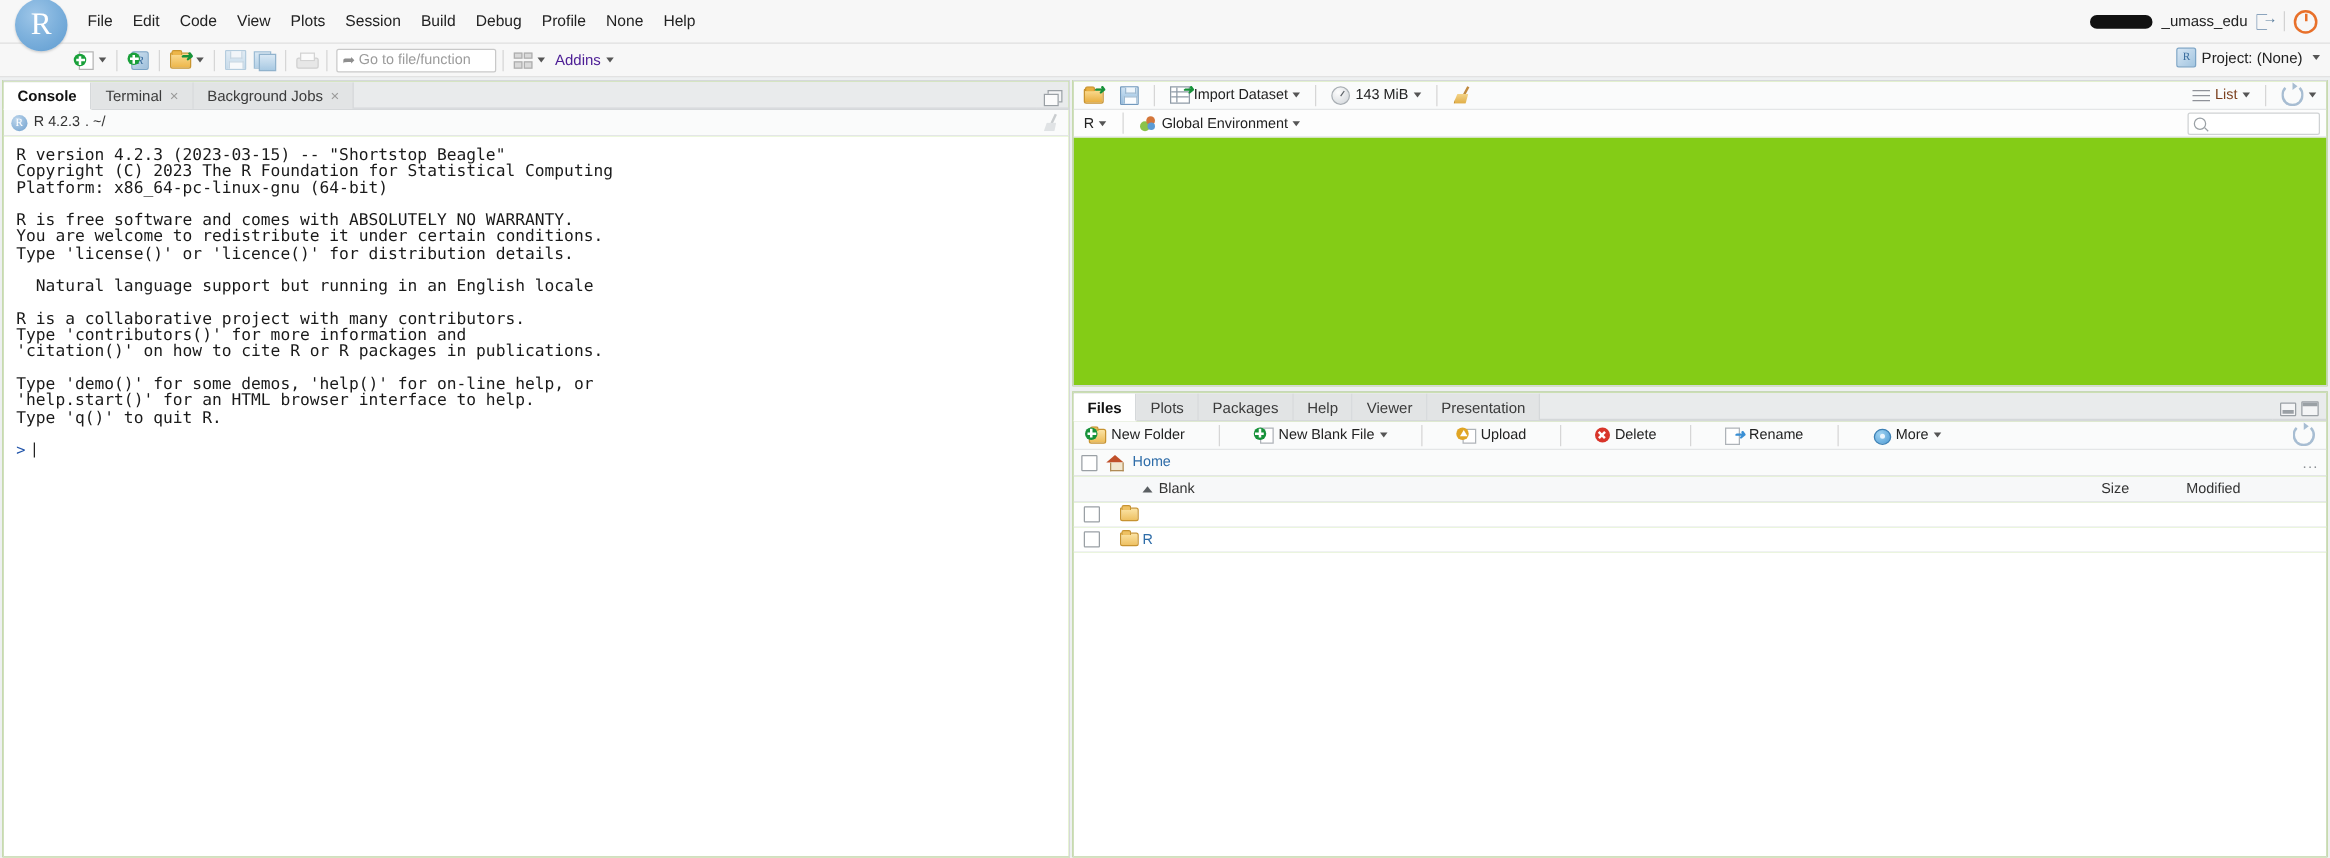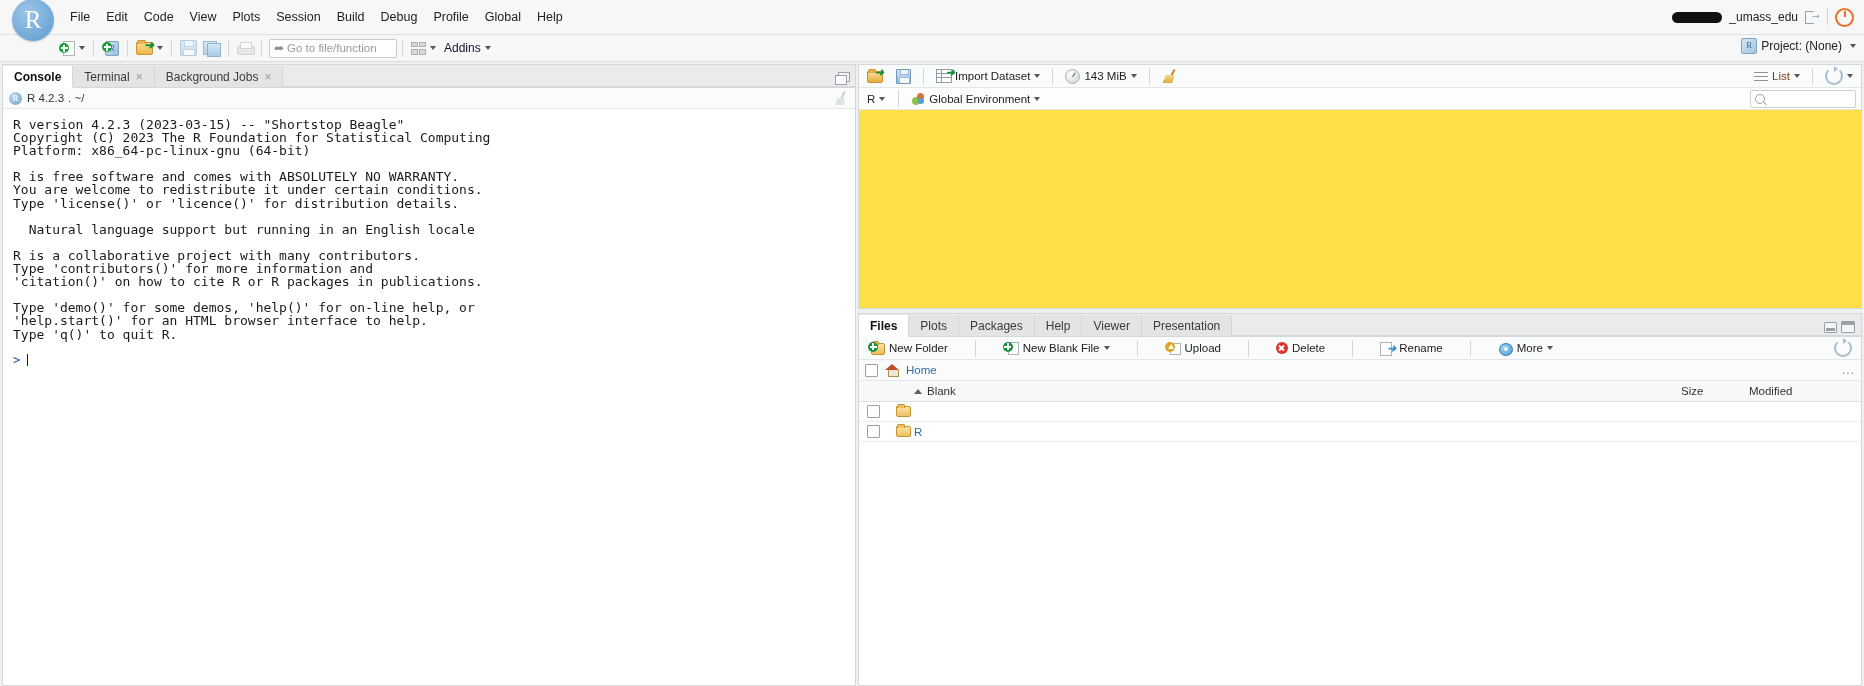--- a/index.html
+++ b/index.html
@@ -57,29 +57,29 @@
   .icon-saveall .s1{position:absolute;left:0;top:0;width:12px;height:12px;background:linear-gradient(180deg,#cfe3f3,#9dc4e2);border:1px solid #7ea9ca;}
   .icon-saveall .s2{position:absolute;left:4px;top:2px;width:12px;height:12px;background:linear-gradient(180deg,#cfe3f3,#8fbbdd);border:1px solid #6f9dc0;}
   .icon-print{width:16px;height:13px;position:relative;opacity:.5;}
   .icon-print .body{position:absolute;left:0;top:4px;width:16px;height:7px;background:#d8d8d8;border:1px solid #a9a9a9;border-radius:2px;}
   .icon-print .pap{position:absolute;left:3px;top:0;width:10px;height:5px;background:#fff;border:1px solid #b0b0b0;}
   .gotofile{width:118px;height:17px;background:#fff;border:1px solid #c9c9c9;border-radius:2px;display:flex;align-items:center;padding:0 4px;margin-left:2px;}
   .gotofile .gicon{color:#8e8e8e;font-size:12px;margin-right:3px;line-height:1;}
   .gotofile .gtxt{color:#9b9b9b;font-size:11.5px;white-space:nowrap;overflow:hidden;}
   .icon-panes{width:15px;height:13px;display:grid;grid-template-columns:1fr 1fr;grid-template-rows:1fr 1fr;gap:1.5px;}
   .icon-panes i{background:#d9d9d9;border:1px solid #aeaeae;display:block;}
-  .addins{font-size:12px;color:#0f172a;padding-left:2px;}
+  .addins{font-size:12px;color:#4c1d95;padding-left:2px;}
 
   
   .main{flex:1 1 auto;display:flex;min-height:0;background:#eef0f1;}
   .leftcol{width:856px;flex:0 0 856px;display:flex;flex-direction:column;min-height:0;padding:2px 0 0 2px;box-sizing:border-box;}
   .rightcol{flex:1 1 auto;display:flex;flex-direction:column;min-height:0;padding:2px 2px 0 2px;box-sizing:border-box;}
 
   
-  .pane{background:#fde047;border:1px solid #d5d8da;display:flex;flex-direction:column;min-height:0;}
+  .pane{background:#84cc16;border:1px solid #d5d8da;display:flex;flex-direction:column;min-height:0;}
   .tabbar{height:22px;background:#e9ebec;border-bottom:1px solid #d5d8da;display:flex;align-items:flex-end;position:relative;flex:0 0 auto;}
   .tab{height:21px;display:flex;align-items:center;padding:0 11px;font-size:12px;color:#3b3b3b;border-right:1px solid #d5d8da;background:#e2e4e5;cursor:default;white-space:nowrap;}
   .tab.active{background:#fff;color:#111;font-weight:bold;border-bottom:1px solid #fff;margin-bottom:-1px;}
   .tab .x{margin-left:6px;color:#9a9a9a;font-size:12px;}
   .tabfill{flex:1 1 auto;border-bottom:1px solid #d5d8da;}
   .winctl{display:flex;align-items:center;gap:4px;padding:0 6px 2px 6px;border-bottom:1px solid #d5d8da;}
   .mini{width:11px;height:9px;border:1px solid #9aa0a5;border-radius:1px;position:relative;background:#f4f5f6;}
   .mini:after{content:"";position:absolute;left:1px;right:1px;bottom:1px;height:3px;background:#9aa0a5;}
   .maxi{width:12px;height:10px;border:1px solid #9aa0a5;border-radius:1px;background:#f4f5f6;position:relative;}
   .maxi:after{content:"";position:absolute;left:0;right:0;top:0;height:3px;background:#9aa0a5;}
@@ -208,21 +208,21 @@
     <div class="menuitems">
       <span>File</span>
       <span>Edit</span>
       <span>Code</span>
       <span>View</span>
       <span>Plots</span>
       <span>Session</span>
       <span>Build</span>
       <span>Debug</span>
       <span>Profile</span>
-      <span>Global</span>
+      <span>None</span>
       <span>Help</span>
     </div>
     <div class="menu-right">
       <span class="redact"></span>
         <span class="userlbl">_umass_edu</span>
       <span class="ico-signout"></span>
       <span class="vsep"></span>
       <span class="ico-power"></span>
     </div>
   </div>

